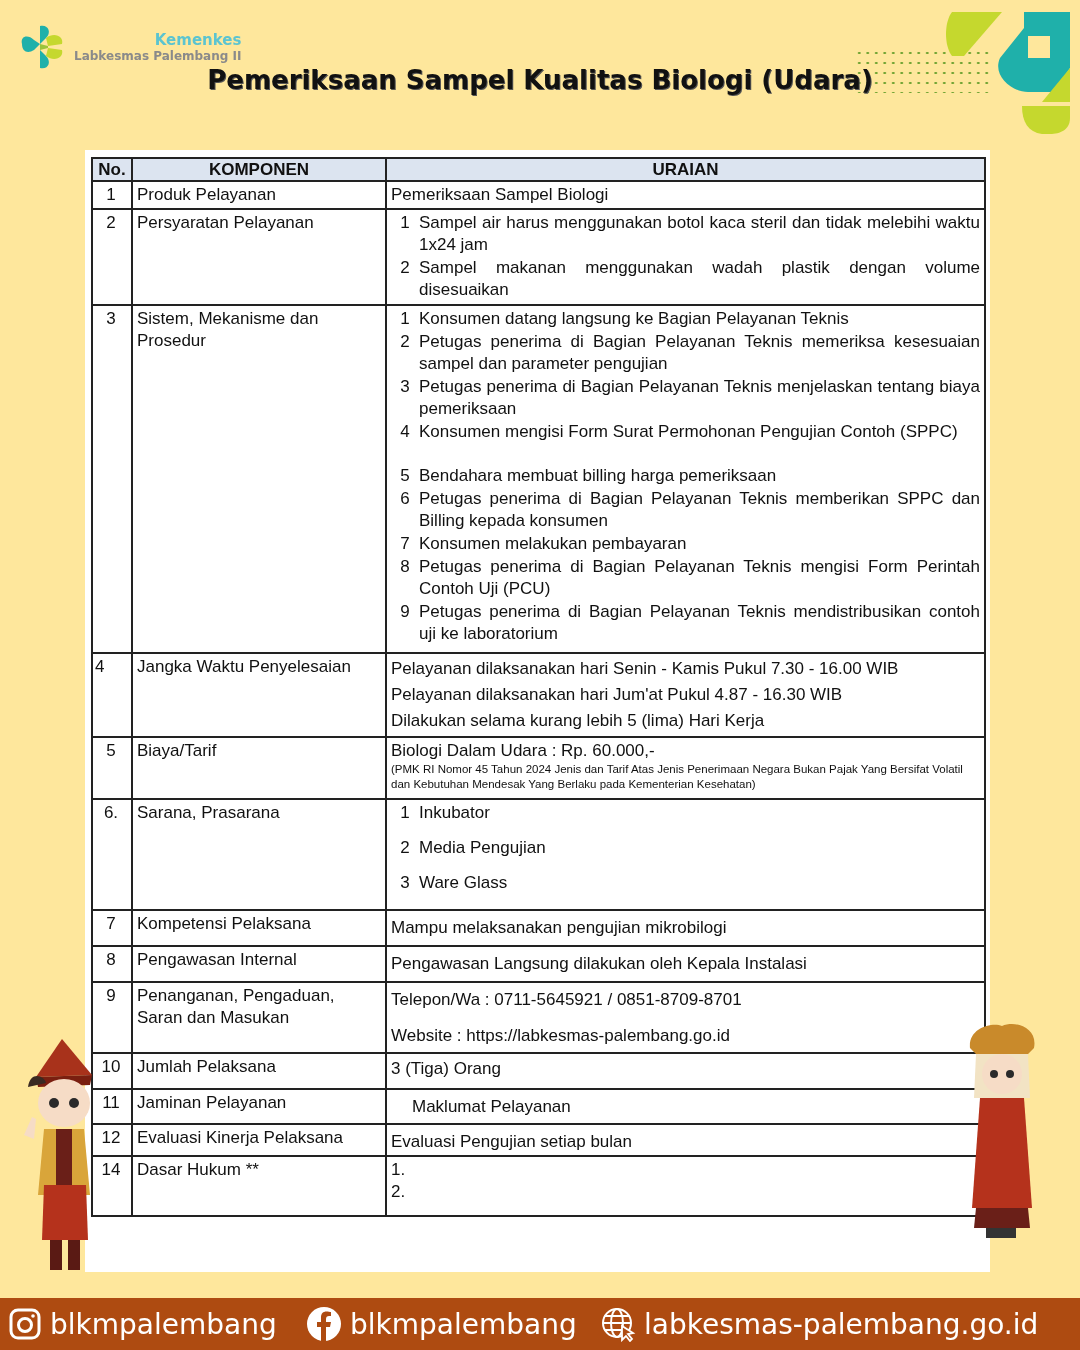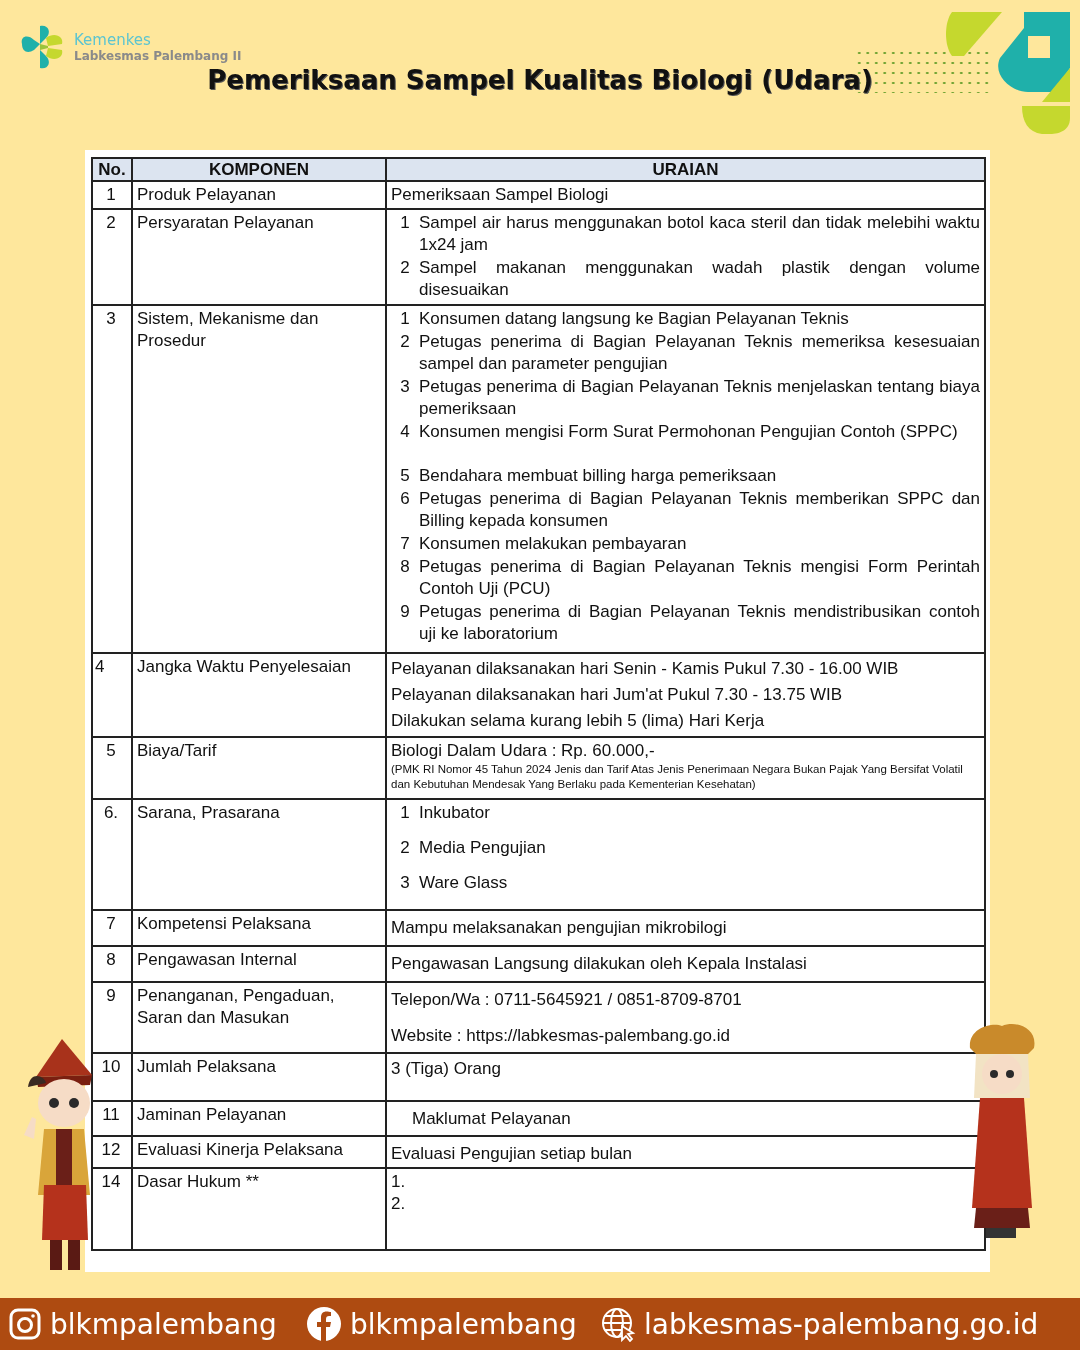--- a/index.html
+++ b/index.html
@@ -1,18 +1,18 @@
 <!DOCTYPE html>
 <html><head>
 <meta charset="utf-8">
 <style>
   * { box-sizing: border-box; margin: 0; padding: 0; }
   body { width: 1080px; height: 1350px; background: #FEE79C; font-family: "Liberation Sans", sans-serif; position: relative; overflow: hidden; color: #111; }
   .logo { position: absolute; left: 18px; top: 22px; display: flex; align-items: center; gap: 6px; }
-  .logo-text .l1 { font-family: "DejaVu Sans", sans-serif; font-weight: normal; color: #5BC4D0; font-size: 15px; line-height: 17px; }
+  .logo-text .l1 { font-family: "DejaVu Sans", sans-serif; font-weight: bold; color: #5BC4D0; font-size: 15px; line-height: 17px; text-align: right; }
   .logo-text .l2 { font-family: "DejaVu Sans", sans-serif; font-weight: bold; color: #8A8A8A; font-size: 12px; line-height: 14px; }
   .title { position: absolute; left: 0; right: 0; top: 58px; text-align: center; font-family: "DejaVu Sans", sans-serif; font-weight: bold; color: #111; }
   .title .t1 { font-size: 26px; line-height: 40px; text-shadow: 1px 1px 0 #555; }
   .title .t2 { font-size: 26px; line-height: 44px; text-shadow: 1px 1px 0 #555; }
   .deco { position: absolute; right: 8px; top: 6px; }
   .dots { position: absolute; left: 855px; top: 48px; width: 135px; height: 45px;
     background-image: radial-gradient(circle, #6AA12E 1px, transparent 1.3px); background-size: 8.5px 10px; }
   .paper { position: absolute; left: 85px; top: 150px; width: 905px; height: 1122px; background: #fff; }
   table { position: absolute; left: 91px; top: 157px; width: 895px; border-collapse: collapse; font-size: 17px; }
   td, th { border: 2px solid #222; vertical-align: top; padding: 2px 4px; line-height: 22px; }
@@ -136,21 +136,21 @@
               <span class="tx">Petugas penerima di Bagian Pelayanan Teknis mendistribusikan contoh uji ke laboratorium</span>
             </li>
         </ul>
       </td>
     </tr>
     <tr style="height:79px">
       <td class="no left">4</td>
       <td class="comp">Jangka Waktu Penyelesaian</td>
       <td style="line-height:26px">
         <div>Pelayanan dilaksanakan hari Senin - Kamis Pukul 7.30 - 16.00 WIB</div>
-        <div>Pelayanan dilaksanakan hari Jum'at Pukul 7.30 - 13.75 WIB</div>
+        <div>Pelayanan dilaksanakan hari Jum'at Pukul 4.87 - 16.30 WIB</div>
         <div>Dilakukan selama kurang lebih 5 (lima) Hari Kerja</div>
       </td>
     </tr>
     <tr style="height:62px">
       <td class="no">5</td>
       <td class="comp">Biaya/Tarif</td>
       <td>
         <div>Biologi Dalam Udara : Rp. 60.000,-</div>
         <div class="note">(PMK RI Nomor 45 Tahun 2024 Jenis dan Tarif Atas Jenis Penerimaan Negara Bukan Pajak Yang Bersifat Volatil dan Kebutuhan Mendesak Yang Berlaku pada Kementerian Kesehatan)</div>
       </td>
@@ -186,36 +186,36 @@
       <td style="padding-top:6px">Pengawasan Langsung dilakukan oleh Kepala Instalasi</td>
     </tr>
     <tr style="height:71px">
       <td class="no">9</td>
       <td class="comp">Penanganan, Pengaduan, Saran dan Masukan</td>
       <td style="padding-top:6px">
         <div style="margin-bottom:14px">Telepon/Wa : 0711-5645921 / 0851-8709-8701</div>
         <div>Website : https://labkesmas-palembang.go.id</div>
       </td>
     </tr>
-    <tr style="height:48px">
+    <tr style="height:36px">
       <td class="no">10</td>
       <td class="comp">Jumlah Pelaksana</td>
       <td style="padding-top:4px">3 (Tiga) Orang</td>
     </tr>
     <tr style="height:35px">
       <td class="no">11</td>
       <td class="comp">Jaminan Pelayanan</td>
       <td style="padding-top:6px;padding-left:25px">Maklumat Pelayanan</td>
     </tr>
     <tr style="height:20px">
       <td class="no">12</td>
       <td class="comp">Evaluasi Kinerja Pelaksana</td>
       <td style="padding-top:6px">Evaluasi Pengujian setiap bulan</td>
     </tr>
-    <tr style="height:82px">
+    <tr style="height:60px">
       <td class="no">14</td>
       <td class="comp">Dasar Hukum **</td>
       <td>
         <div>1.</div>
         <div>2.</div>
       </td>
     </tr>
   </tbody>
 </table>
 

